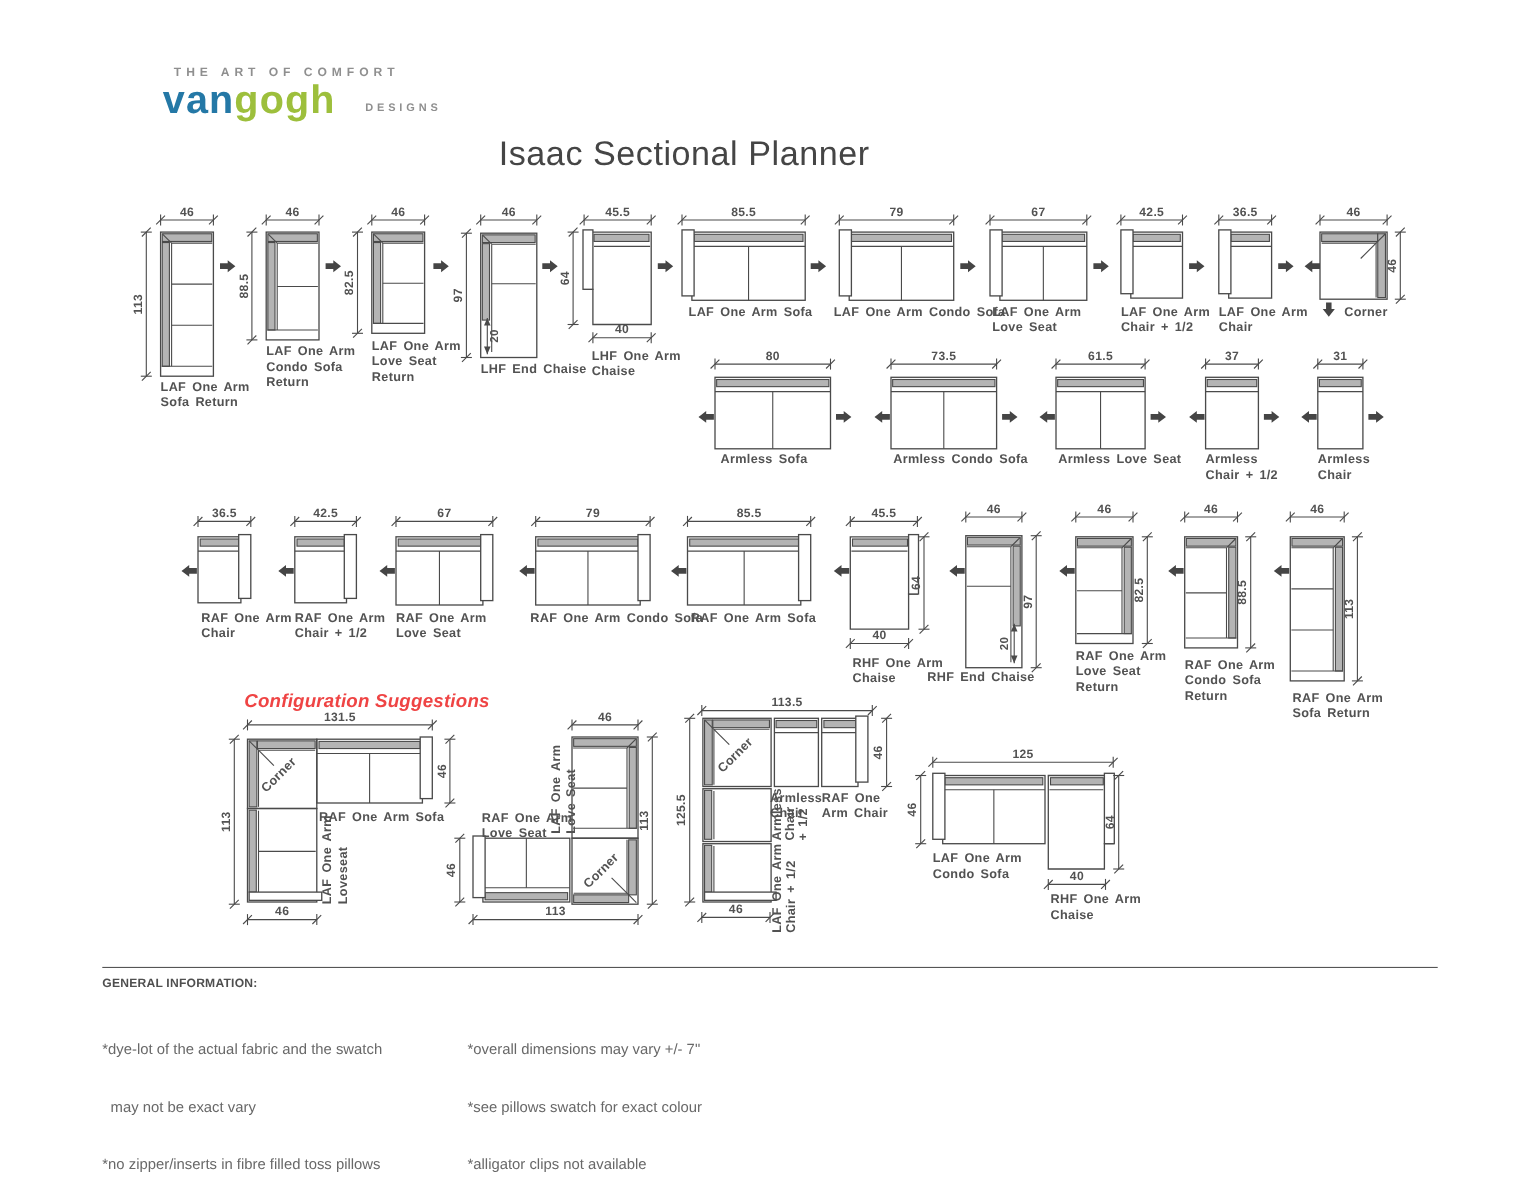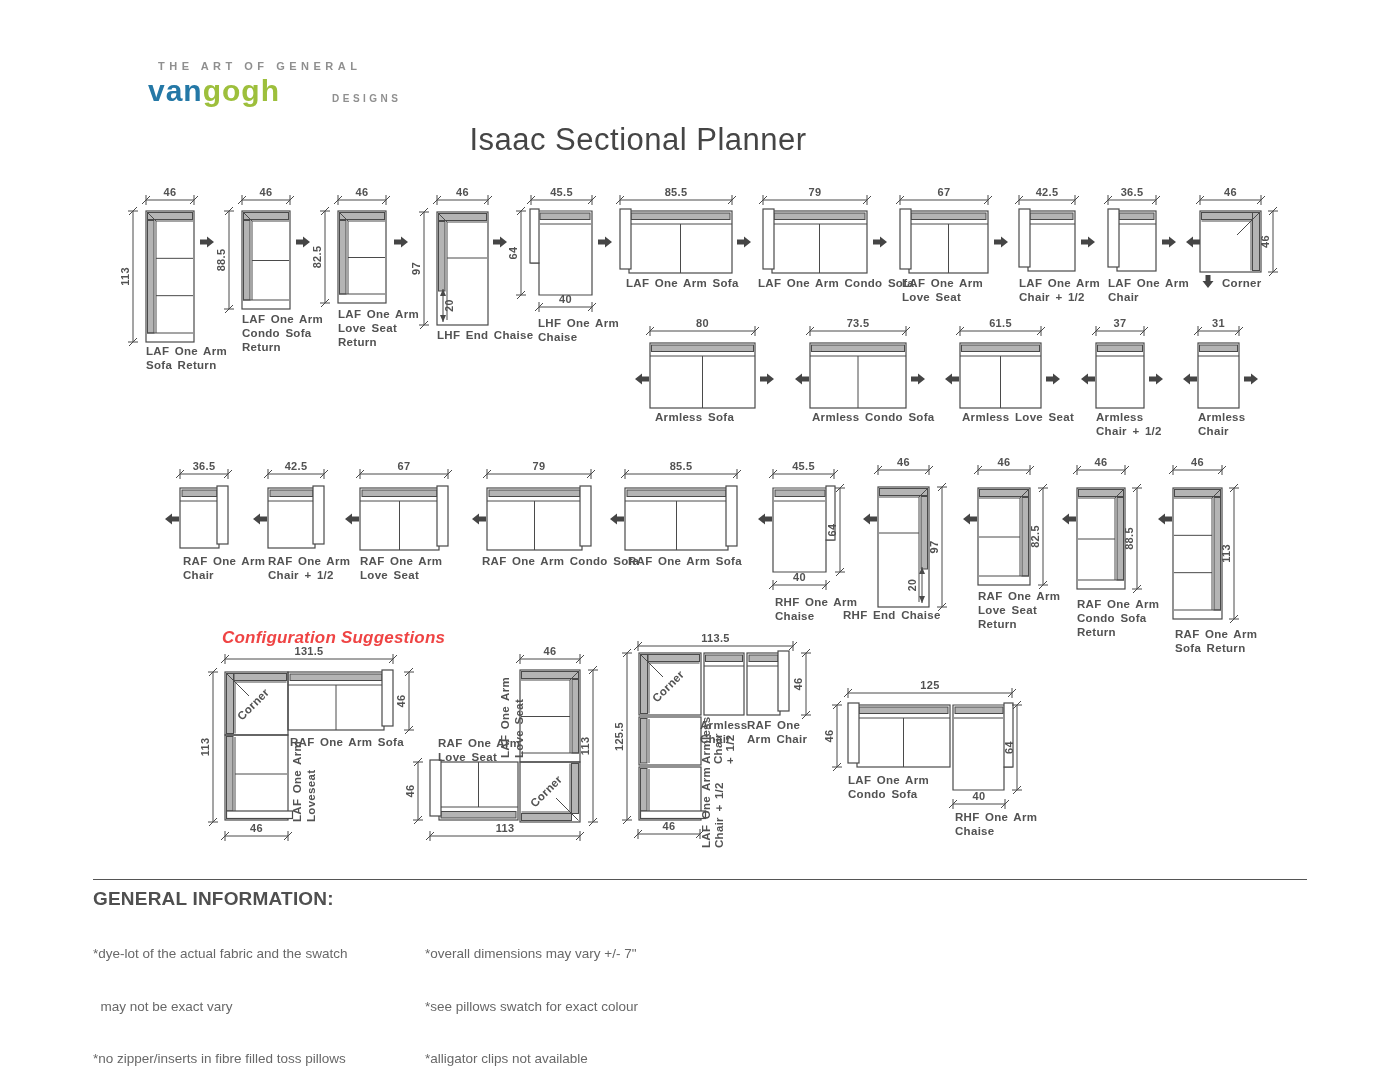--- a/index.html
+++ b/index.html
@@ -1,44 +1,44 @@
 <!DOCTYPE html>
 <html><head>
 <meta charset="utf-8">
 <style>
   html,body{margin:0;padding:0;background:#e8e8e8;}
   #page{position:relative;width:1400px;height:1082px;background:#ffffff;overflow:hidden;
         font-family:"Liberation Sans",sans-serif;}
   .abs{position:absolute;}
   
   #logo-tagline{left:158px;top:60px;font-size:11px;font-weight:bold;letter-spacing:4.5px;color:#8f8f8f;}
-  #logo-word{left:148px;top:66px;font-size:30px;font-weight:bold;letter-spacing:1px;line-height:50px;}
+  #logo-word{left:148px;top:66px;font-size:36px;font-weight:bold;letter-spacing:1px;line-height:50px;}
   #logo-word .w1{color:#2478a6;}
   #logo-word .w2{color:#9dbf3c;}
   #logo-designs{left:332px;top:93px;font-size:10px;font-weight:bold;letter-spacing:3.5px;color:#8f8f8f;}
   
-  #page-title{left:0;top:122px;width:1244px;text-align:center;font-size:31px;color:#454545;letter-spacing:0.5px;padding-left:16px;}
+  #page-title{left:0;top:122px;width:1244px;text-align:center;font-size:31px;color:#454545;letter-spacing:0.5px;}
   
   #config-heading{left:222px;top:628px;font-size:17px;font-weight:bold;font-style:italic;color:#ef4444;letter-spacing:0.2px;}
   
   #plan{position:absolute;left:0;top:0;}
   #plan text{font-family:"Liberation Sans",sans-serif;}
   
   #rule{left:93px;top:879px;width:1214px;height:0;border-top:1.6px solid #555555;}
-  #gi-heading{left:93px;top:888px;font-size:19px;font-weight:bold;color:#4f4f4f;letter-spacing:0.2px;}
+  #gi-heading{left:93px;top:888px;font-size:11px;font-weight:bold;color:#4f4f4f;letter-spacing:0.2px;}
   .notes{top:910px;font-size:13.5px;color:#686868;line-height:17.5px;white-space:pre-wrap;}
   #notes-left{left:93px;}
   #notes-right{left:425px;}
   #footer-text{left:93px;top:1002px;font-size:15px;color:#585858;}
 </style>
 </head>
 <body>
 
 <div id="page">
-  <div class="abs" id="logo-tagline">THE ART OF GENERAL</div>
+  <div class="abs" id="logo-tagline">THE ART OF COMFORT</div>
   <div class="abs" id="logo-word"><span class="w1">van</span><span class="w2">gogh</span></div>
   <div class="abs" id="logo-designs">DESIGNS</div>
 
   <div class="abs" id="page-title">Isaac Sectional Planner</div>
 
   <div class="abs" id="config-heading">Configuration Suggestions</div>
 
   <svg id="plan" width="1400" height="1082" viewBox="0 0 1400 1082">
       <g>
         <rect x="146" y="211" width="48" height="131" fill="none" stroke="#4a4a4a" stroke-width="1.2"></rect>

